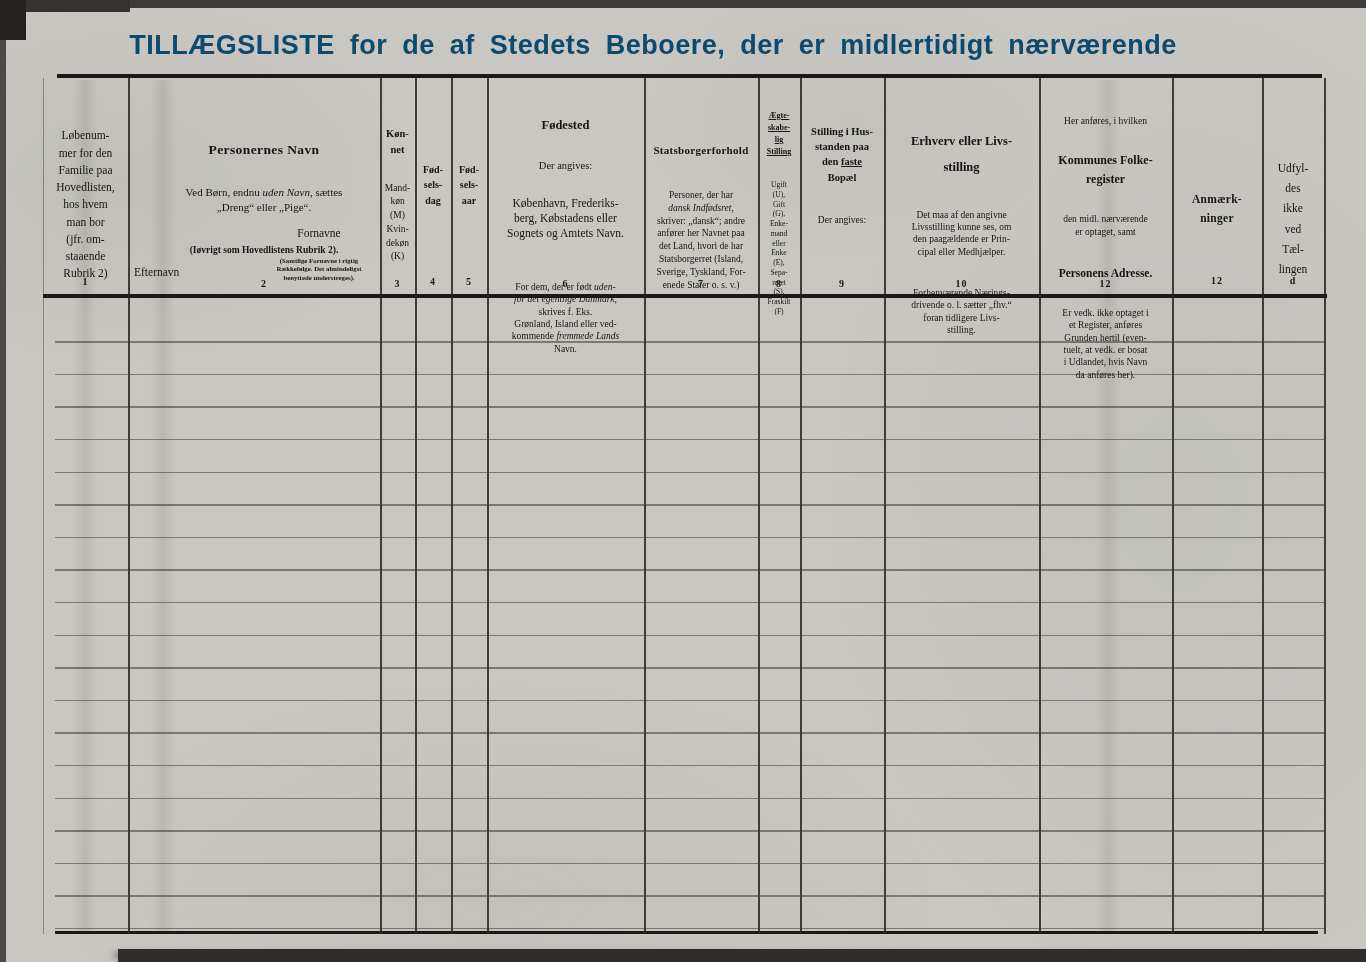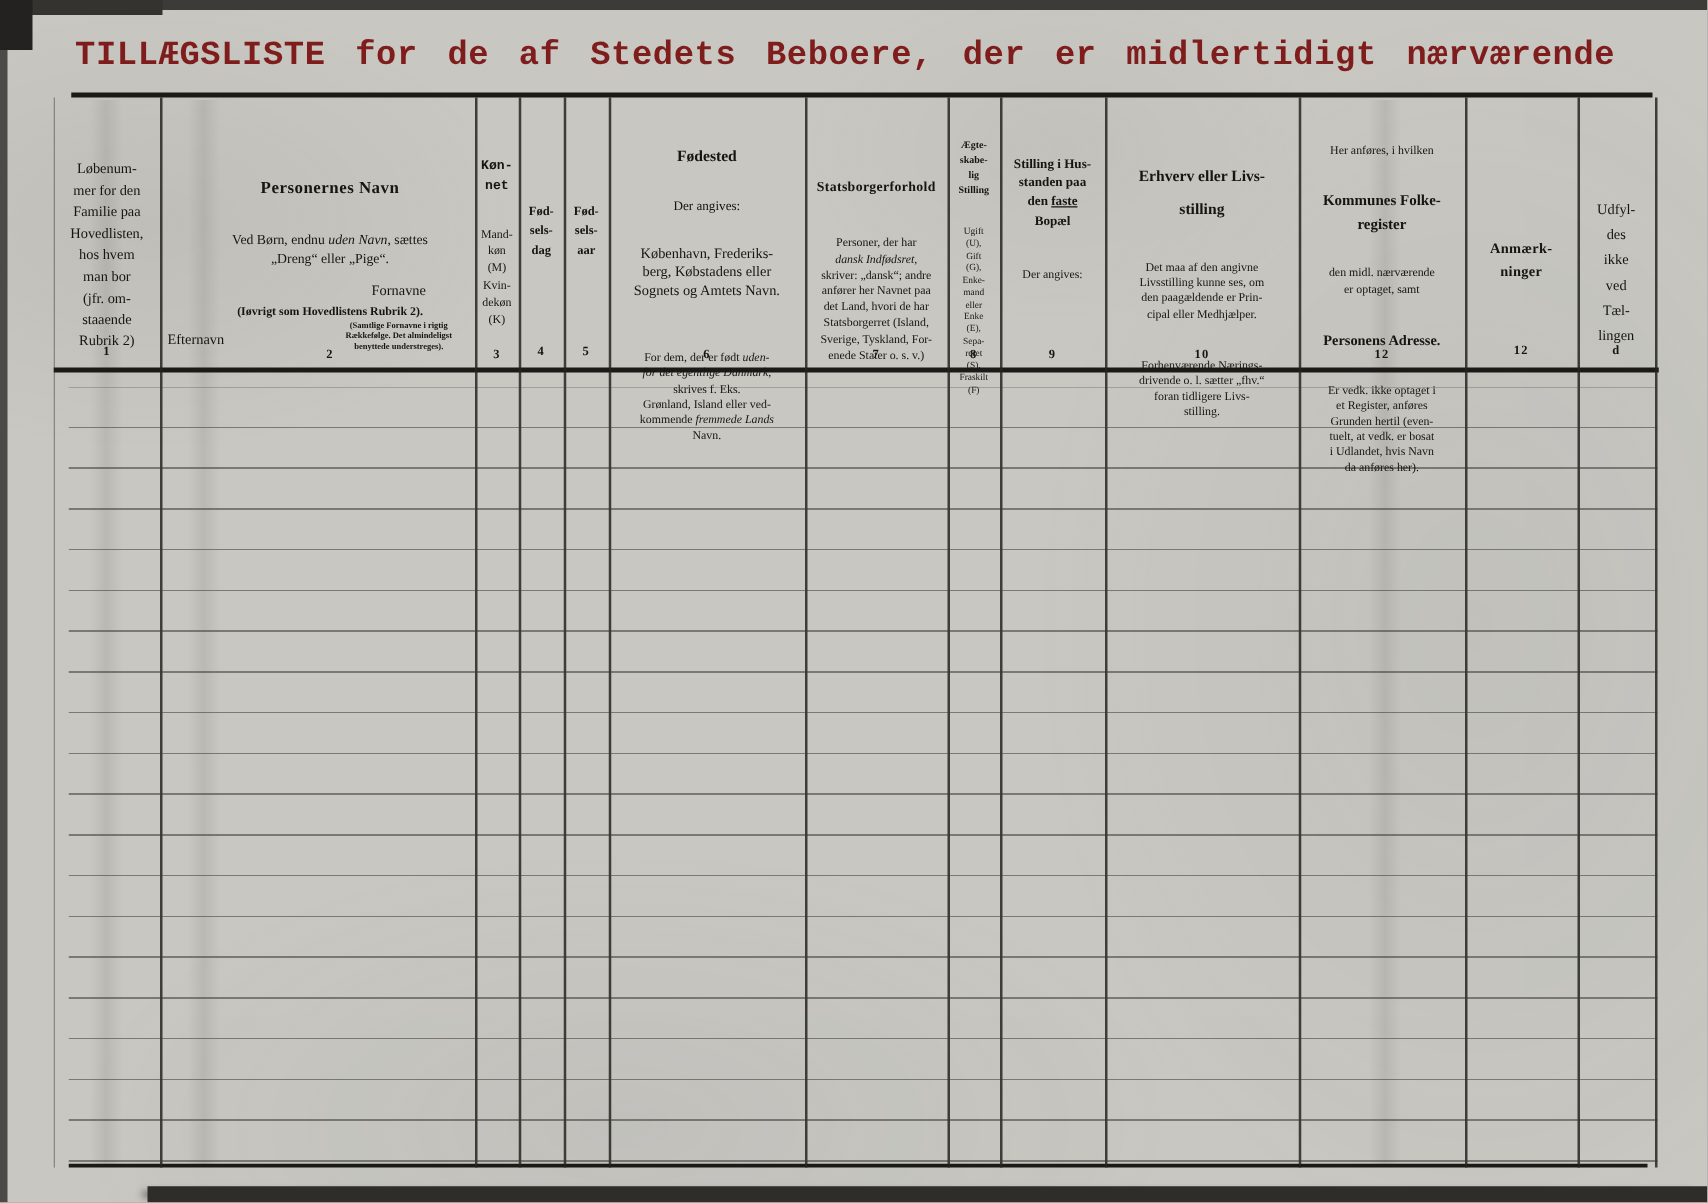--- a/index.html
+++ b/index.html
@@ -15,21 +15,21 @@
     background:linear-gradient(to right, transparent, rgba(110,108,100,.16), transparent);}
   
   .edge-top{position:absolute;left:0;top:0;width:1366px;height:8px;background:#3c3b38;}
   .edge-top-left{position:absolute;left:0;top:0;width:130px;height:12px;background:#34332f;}
   .edge-left{position:absolute;left:0;top:0;width:6px;height:962px;background:#4b4a46;}
   .edge-corner{position:absolute;left:0;top:0;width:26px;height:40px;background:#232220;}
   .edge-bottom{position:absolute;left:118px;right:0;top:949px;height:13px;background:#2e2d2a;
     box-shadow:-8px 0 6px -4px rgba(46,45,42,.6);}
   
   .title{position:absolute;left:60px;right:120px;top:30px;text-align:center;margin:0;
-    font-family:Liberation Mono, monospace;font-weight:bold;font-size:27px;color:#7f1d1d;
+    font-family:Liberation Sans, sans-serif;font-weight:bold;font-size:27px;color:#0c4a6e;
     letter-spacing:.5px;word-spacing:7px;white-space:nowrap;}
   
   .rule{position:absolute;background:#1b1a16;}
   .rule-top{left:57px;width:1265px;top:74px;height:4px;}
   .rule-mid{left:43px;width:1284px;top:294px;height:4px;}
   .rule-bottom{left:55px;width:1263px;top:931px;height:3px;}
   
   .vline{position:absolute;top:78px;height:856px;width:2px;background:#26251f;opacity:.85;}
   .vline.light{width:1px;opacity:.4;}
   
@@ -44,30 +44,30 @@
   .i{font-style:italic;}
   .u{text-decoration:underline;}
   .c1{padding-top:30px;font-size:11.5px;line-height:1.5;}
   .c2 .h{padding-top:44px;font-size:13.5px;font-weight:bold;letter-spacing:.4px;}
   .c2 .sub{margin-top:9px;font-size:11px;line-height:1.4;}
   .c2 .note{margin-top:11px;font-size:9.5px;font-weight:bold;}
   .c2 .efternavn{position:absolute;left:6px;bottom:14px;font-size:11.5px;}
   .c2 .fornavne-wrap{position:absolute;right:6px;bottom:-8px;width:150px;text-align:center;}
   .c2 .fornavne{font-size:11.5px;}
   .c2 .fnote{font-size:6.8px;font-weight:bold;line-height:1.25;}
-  .c3 .h{padding-top:28px;font-size:10.5px;font-weight:bold;line-height:1.5;font-family:Liberation Mono, monospace;}
+  .c3 .h{padding-top:28px;font-size:10.5px;font-weight:bold;line-height:1.5;}
   .c3 .bd{margin-top:6px;font-size:9.5px;line-height:1.45;}
   .c45{padding-top:66px;font-size:10px;font-weight:bold;line-height:1.55;}
   .c6 .h{padding-top:20px;font-size:12.5px;font-weight:bold;}
   .c6 .sub{margin-top:9px;font-size:10.5px;}
   .c6 .itb{margin-top:7px;font-size:11.5px;line-height:1.3;}
   .c6 .bd{margin-top:22px;font-size:9.5px;line-height:1.3;}
   .c7 .h{padding-top:46px;font-size:11px;font-weight:bold;letter-spacing:.3px;}
   .c7 .bd{margin-top:15px;font-size:9.5px;line-height:1.35;}
-  .c8 .h{padding-top:12px;font-size:8px;font-weight:bold;line-height:1.5;}
+  .c8 .h{padding-top:12px;font-size:8px;font-weight:bold;line-height:1.5;text-decoration:underline;}
   .c8 .bd{margin-top:4px;font-size:7.5px;line-height:1.3;}
   .c9 .h{padding-top:26px;font-size:10.5px;font-weight:bold;line-height:1.45;}
   .c9 .sub{margin-top:12px;font-size:9.5px;}
   .c9 .bd{margin-top:6px;font-size:9.5px;line-height:1.35;}
   .c10 .h{padding-top:30px;font-size:12.5px;font-weight:bold;line-height:2.1;}
   .c10 .bd1{margin-top:10px;font-size:9.5px;line-height:1.3;}
   .c10 .bd2{margin-top:11px;font-size:9.5px;line-height:1.3;}
   .c11 .l1{padding-top:18px;font-size:9.5px;}
   .c11 .h1{margin-top:7px;font-size:12px;font-weight:bold;line-height:1.55;}
   .c11 .l2{margin-top:7px;font-size:9.5px;line-height:1.35;}

